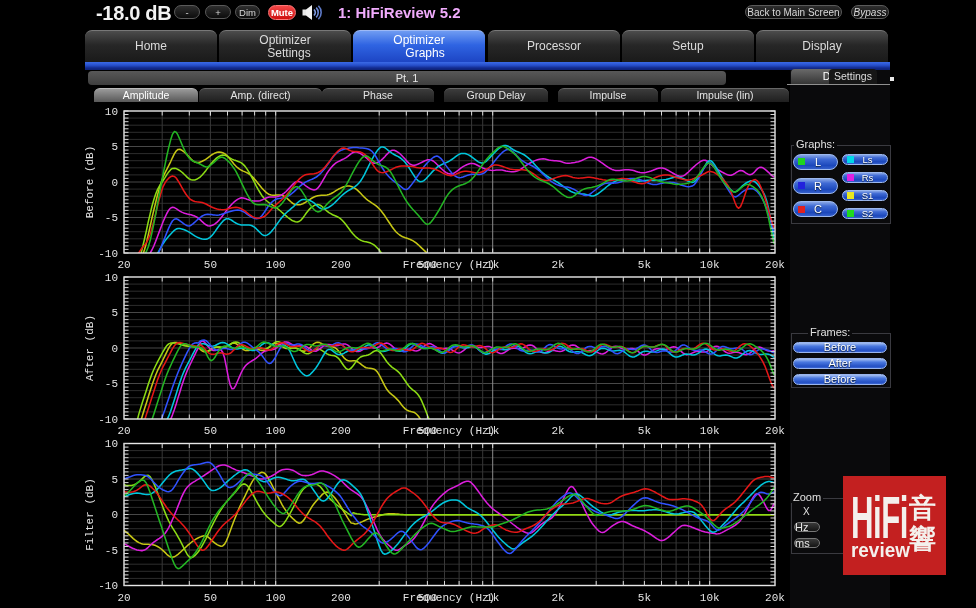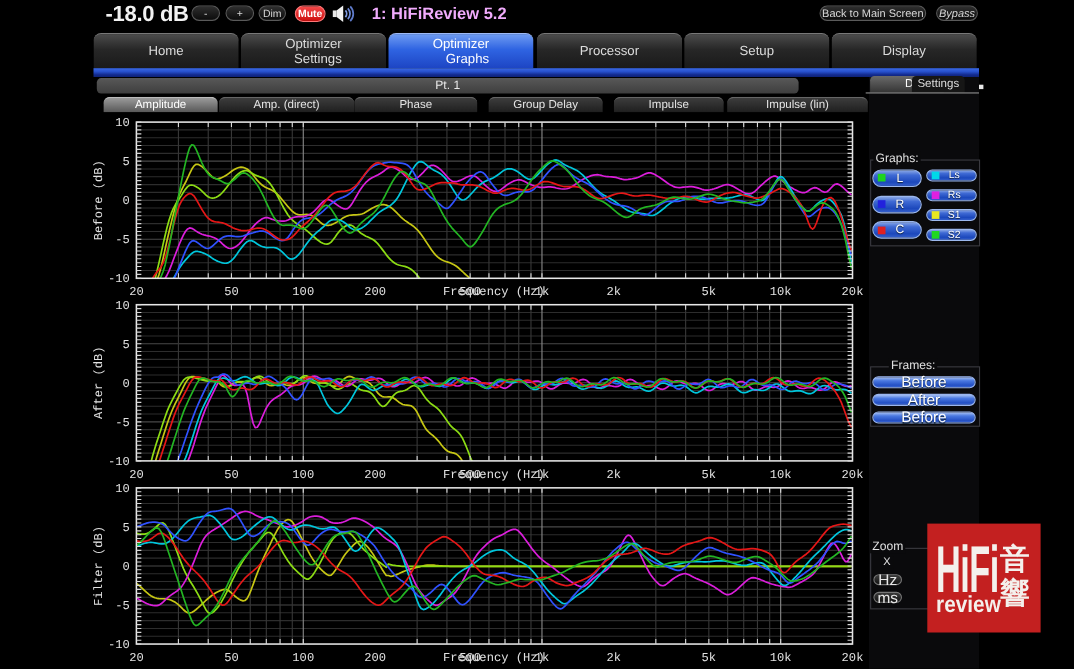--- a/index.html
+++ b/index.html
@@ -17,22 +17,22 @@
 #rpanel{position:absolute;left:790px;top:70px;width:100px;height:538px;background:#0a0a0c;}
 #disp{position:absolute;left:791px;top:69px;width:36px;height:15px;background:linear-gradient(#6a6a6a,#353535);border-radius:4px 4px 0 0;color:#fff;font-size:10.5px;text-align:center;line-height:15px;padding-left:31px;}
 #sett{position:absolute;left:829px;top:69px;width:48px;height:15px;background:#161616;border-radius:4px 4px 0 0;color:#ddd;font-size:10.5px;text-align:center;line-height:15px;}
 #underl{position:absolute;left:787px;top:84px;width:103px;height:1px;background:#909090;}
 #sqr{position:absolute;left:890px;top:77px;width:3.5px;height:4px;background:#e8e8e8;}
 .fs{position:absolute;border:1px solid #3a3a40;}
 .fslab{position:absolute;color:#e0e0e0;font-size:11px;background:#0a0a0c;padding:0 2px;z-index:3;}
 .cb{position:absolute;background:linear-gradient(180deg,#88a6e6 0%,#3f6ad4 30%,#1c48bc 75%,#3560cc 100%);border:1px solid #9cb8ee;box-sizing:border-box;color:#fff;display:flex;align-items:center;text-shadow:0 1px 1px #123;}
 .cb i{display:block;margin-left:4px;}
 .cb span{flex:1;text-align:center;margin-right:6px;}
-.fb{position:absolute;left:793px;width:94px;height:10.5px;border-radius:6px;background:linear-gradient(180deg,#a5bff2 0%,#4a78e0 35%,#2450c4 80%,#3a66d4 100%);border:1px solid #9ab5ee;box-sizing:border-box;color:#fff;font-size:14px;text-align:center;line-height:9px;text-shadow:0 1px 1px #123;}
-.zp{position:absolute;left:794px;width:26px;height:10px;border-radius:5px;background:linear-gradient(#3a3a3a,#141414);border:1px solid #777;box-sizing:border-box;color:#e8e8e8;font-size:14px;text-align:center;line-height:9px;}
+.fb{position:absolute;left:793px;width:94px;height:10.5px;border-radius:6px;background:linear-gradient(180deg,#a5bff2 0%,#4a78e0 35%,#2450c4 80%,#3a66d4 100%);border:1px solid #9ab5ee;box-sizing:border-box;color:#fff;font-size:11px;text-align:center;line-height:9px;text-shadow:0 1px 1px #123;}
+.zp{position:absolute;left:794px;width:26px;height:10px;border-radius:5px;background:linear-gradient(#3a3a3a,#141414);border:1px solid #777;box-sizing:border-box;color:#e8e8e8;font-size:11px;text-align:left;line-height:9px;}
 #logo{position:absolute;left:843px;top:476px;width:103px;height:99px;background:#c32020;overflow:hidden;}
 #hifi{position:absolute;left:8px;top:7px;font-weight:bold;font-size:60px;color:#f4f0ec;transform:scaleX(0.52);transform-origin:0 0;letter-spacing:-1px;}
 #review{position:absolute;left:8px;top:62px;font-weight:bold;font-size:21px;color:#f4f0ec;transform:scaleX(0.9);transform-origin:0 0;}
 #cjk{position:absolute;left:66px;top:17px;font-weight:bold;font-size:27px;color:#f4f0ec;line-height:31px;}
 </style></head>
 <body>
 <div id="topbar">
   <div id="vol">-18.0&nbsp;dB</div>
   <div class="pill" style="left:174px;width:26px;">-</div>
   <div class="pill" style="left:205px;width:26px;">+</div>

